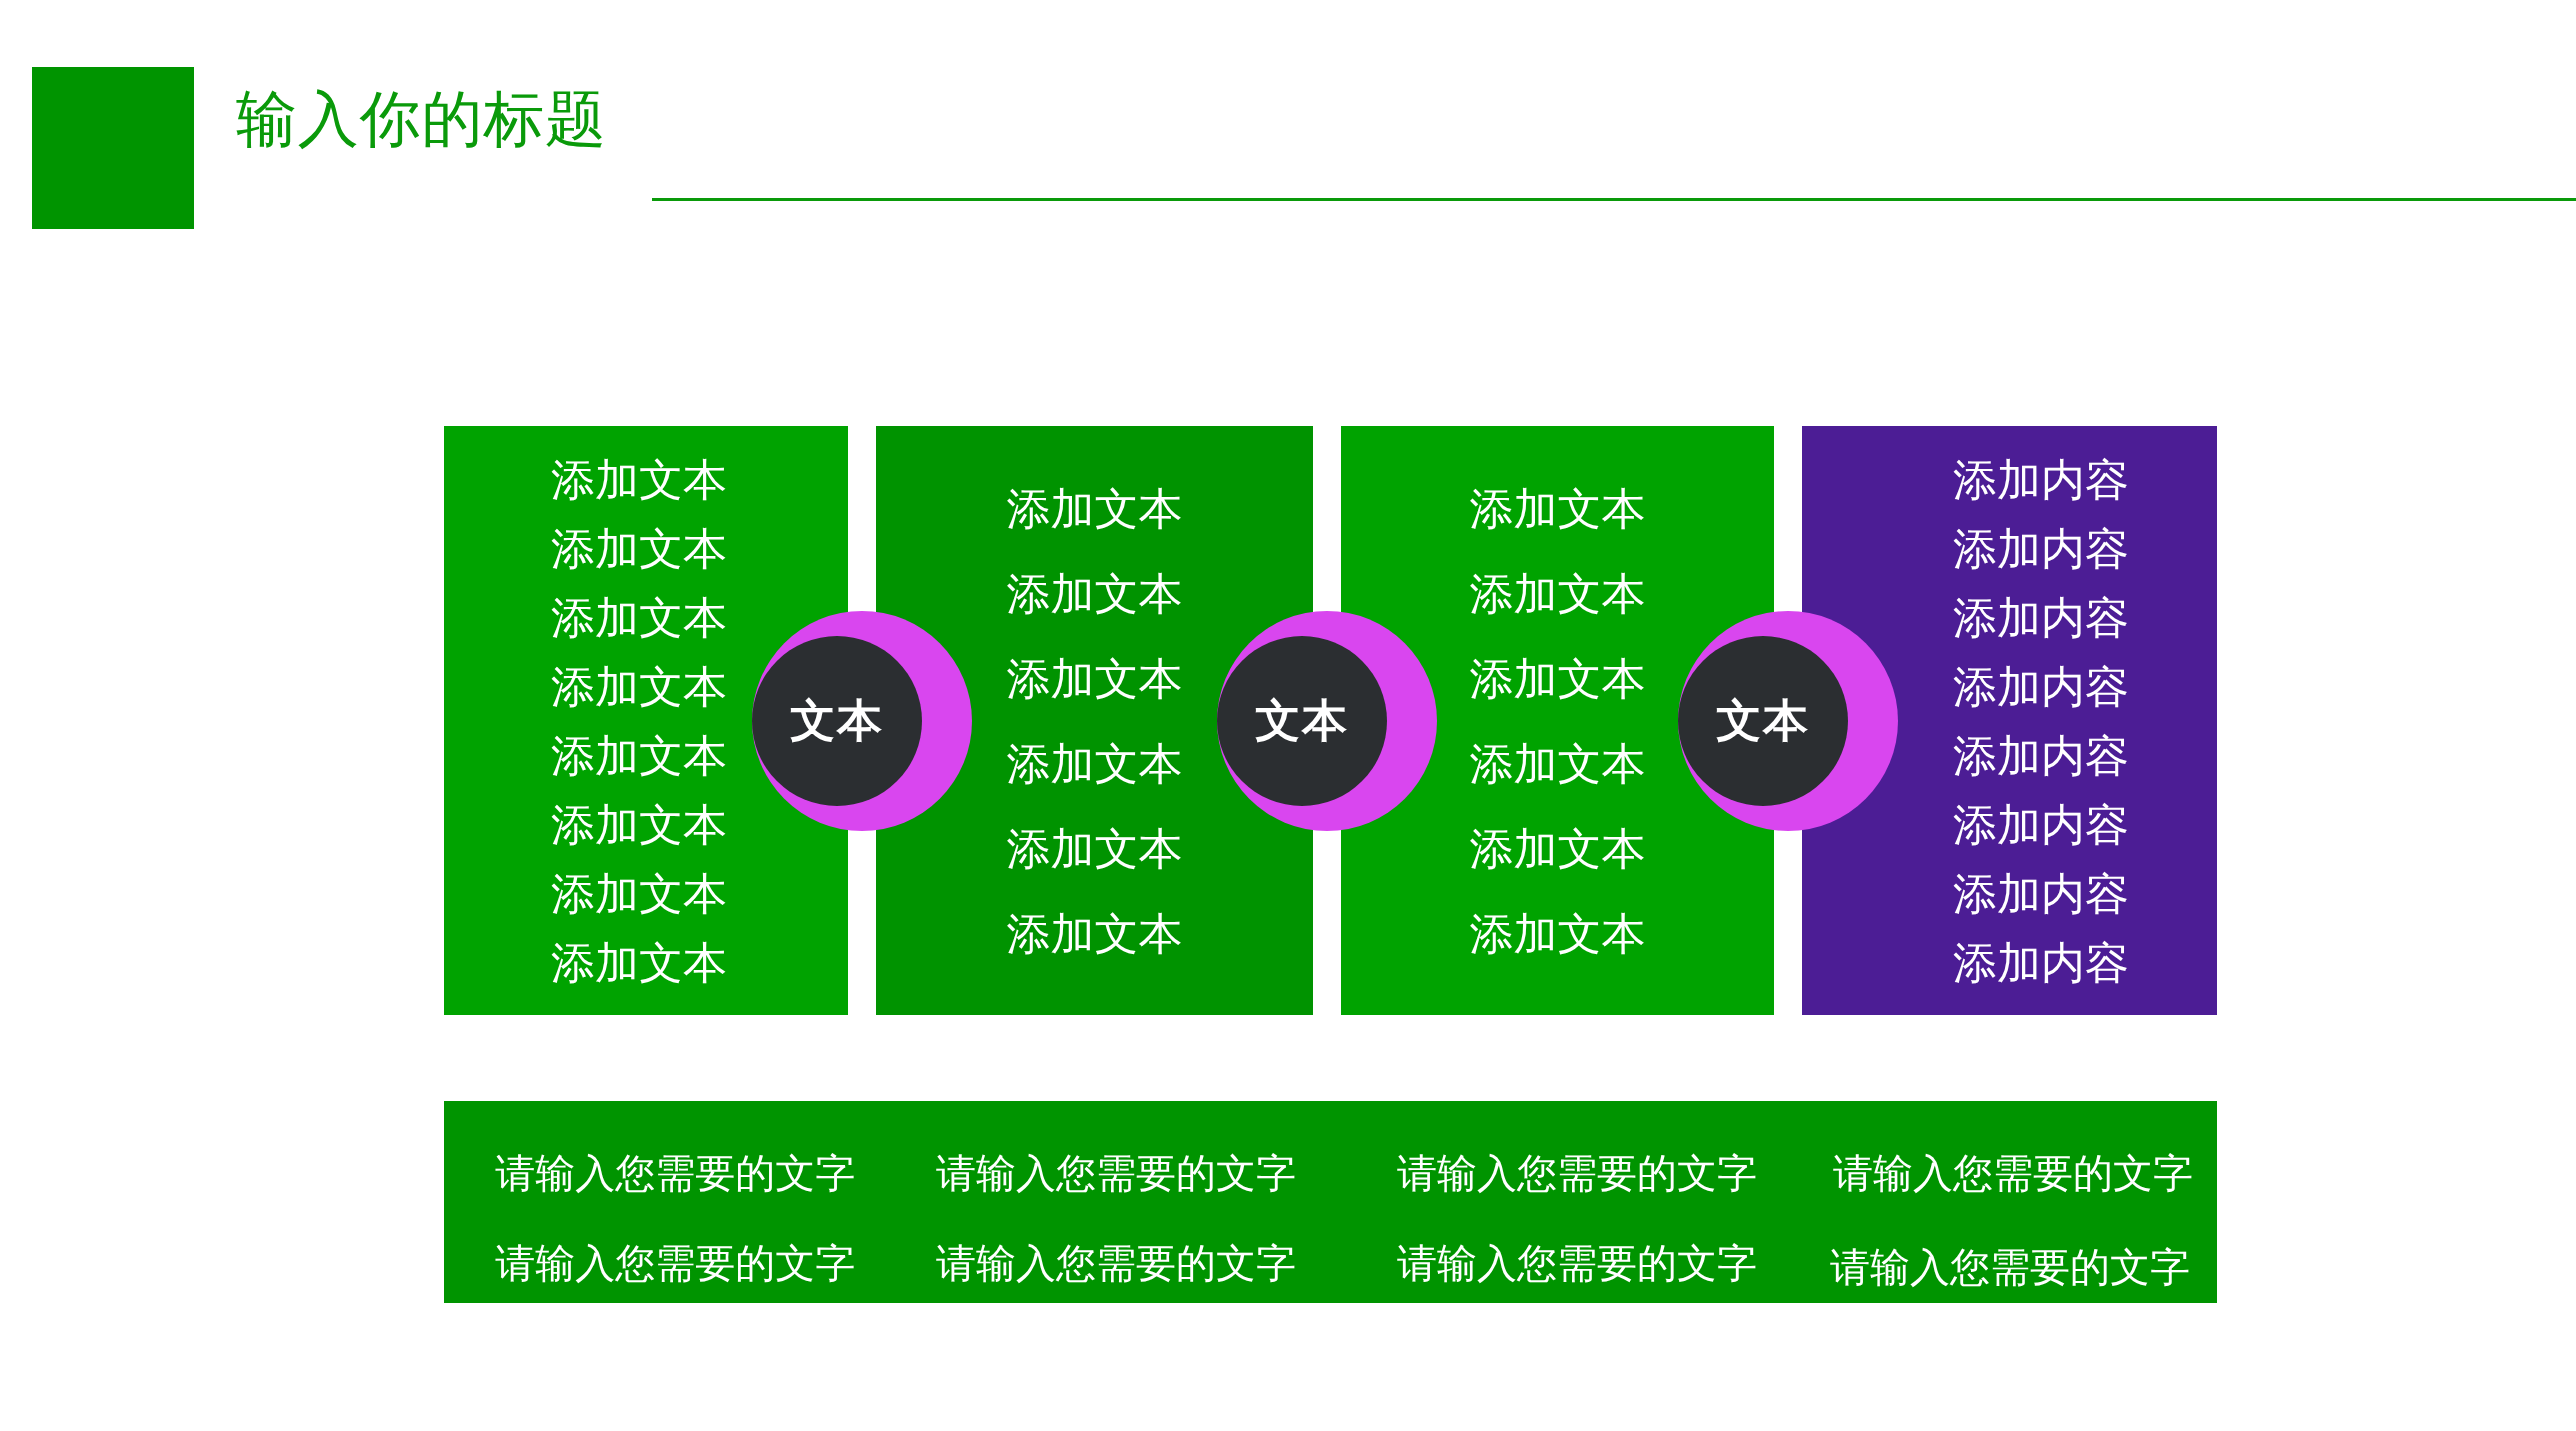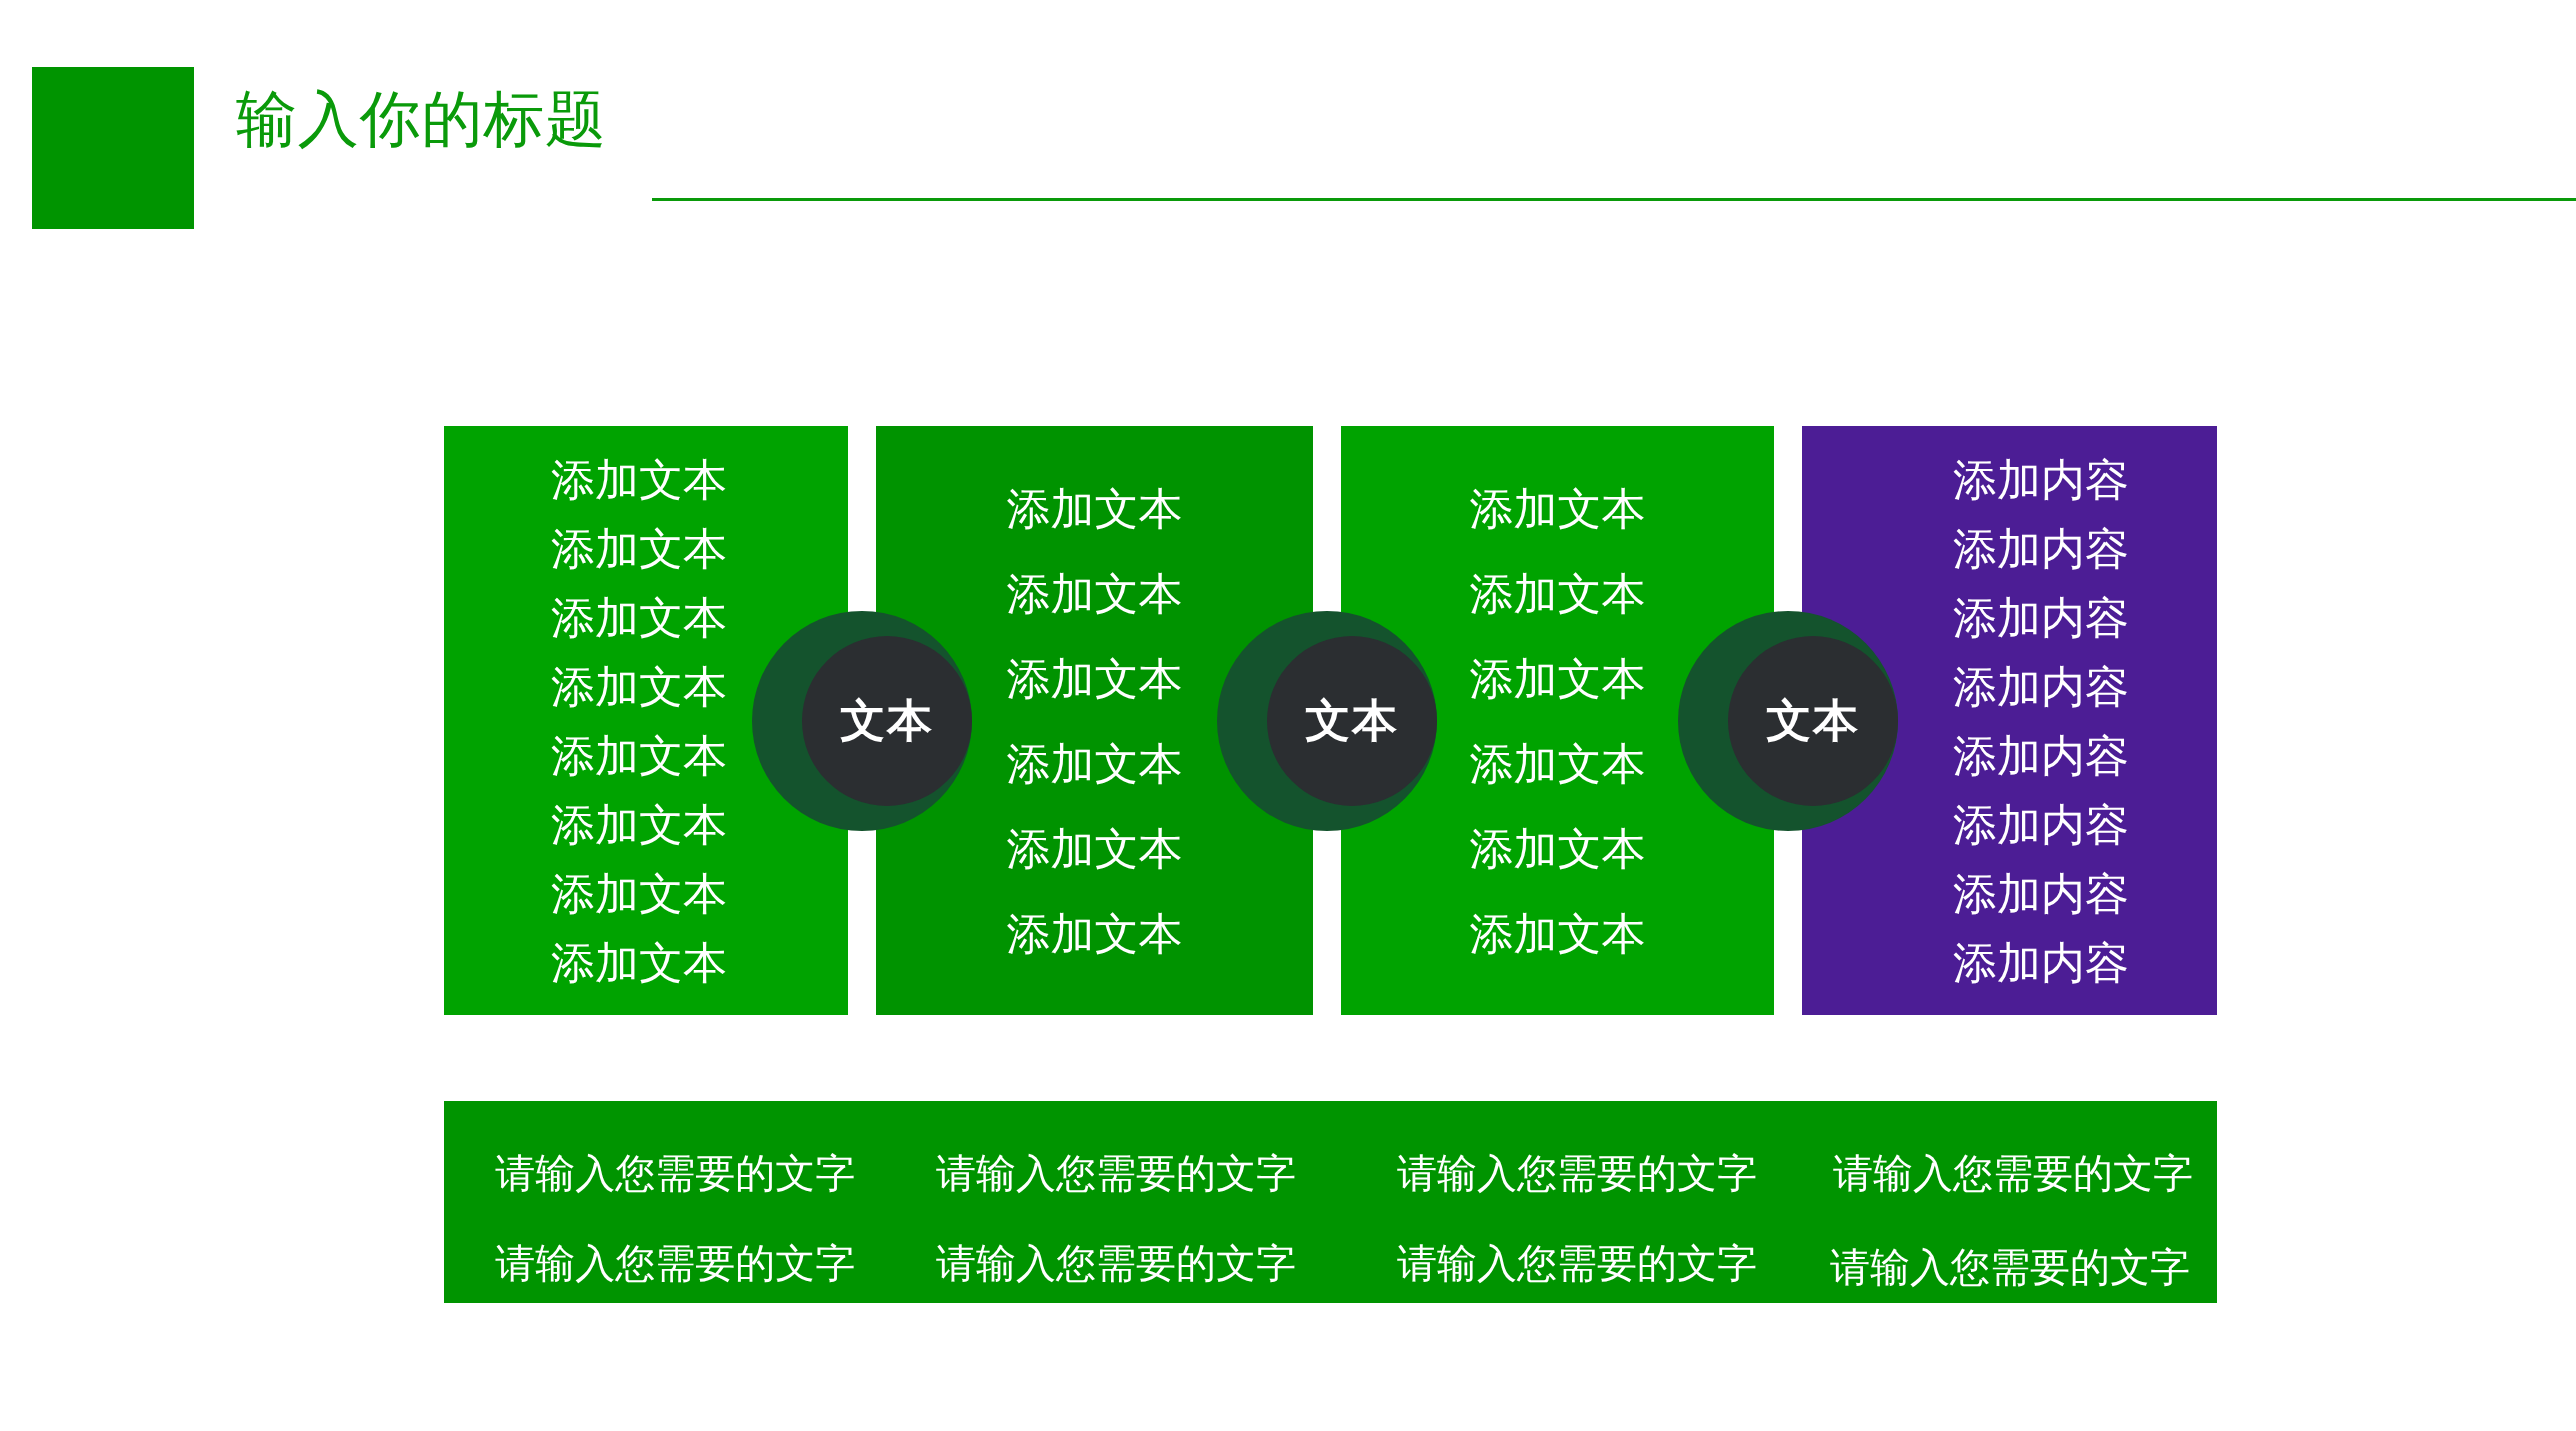--- a/index.html
+++ b/index.html
@@ -58,22 +58,22 @@
       font-size: 44px;
       white-space: nowrap;
       gap: 24px;
     }
     .lines.dense span { line-height: 45px; }
     .lines.loose span { line-height: 61px; }
 
     
     .node-outer {
       width: 220px; height: 220px; border-radius: 50%;
-      background: #14532d;
-      display: flex; align-items: center; justify-content: flex-end;
+      background: #d946ef;
+      display: flex; align-items: center; justify-content: flex-start;
     }
     .node-inner {
       width: 170px; height: 170px; border-radius: 50%;
       background: var(--node-color);
       display: flex; align-items: center; justify-content: center;
       color: #ffffff;
       font-size: 45px; font-weight: bold;
       letter-spacing: 1.7px;
     }
 

